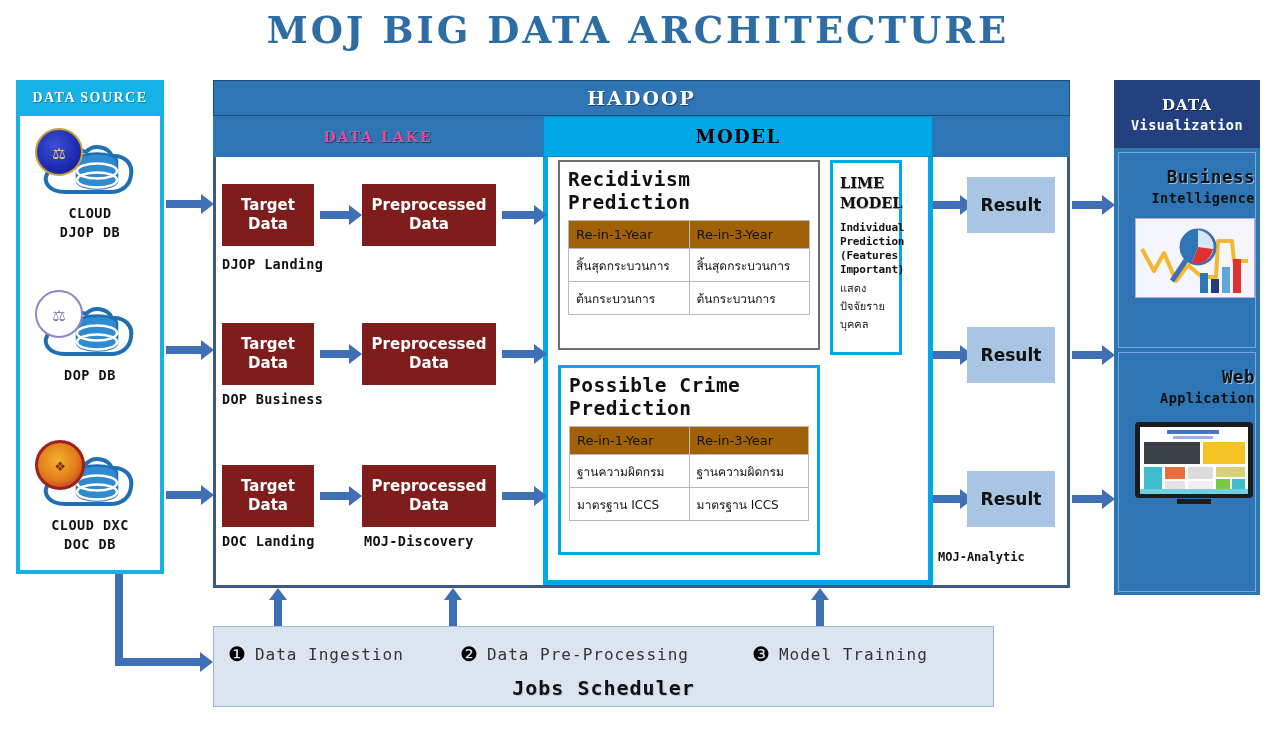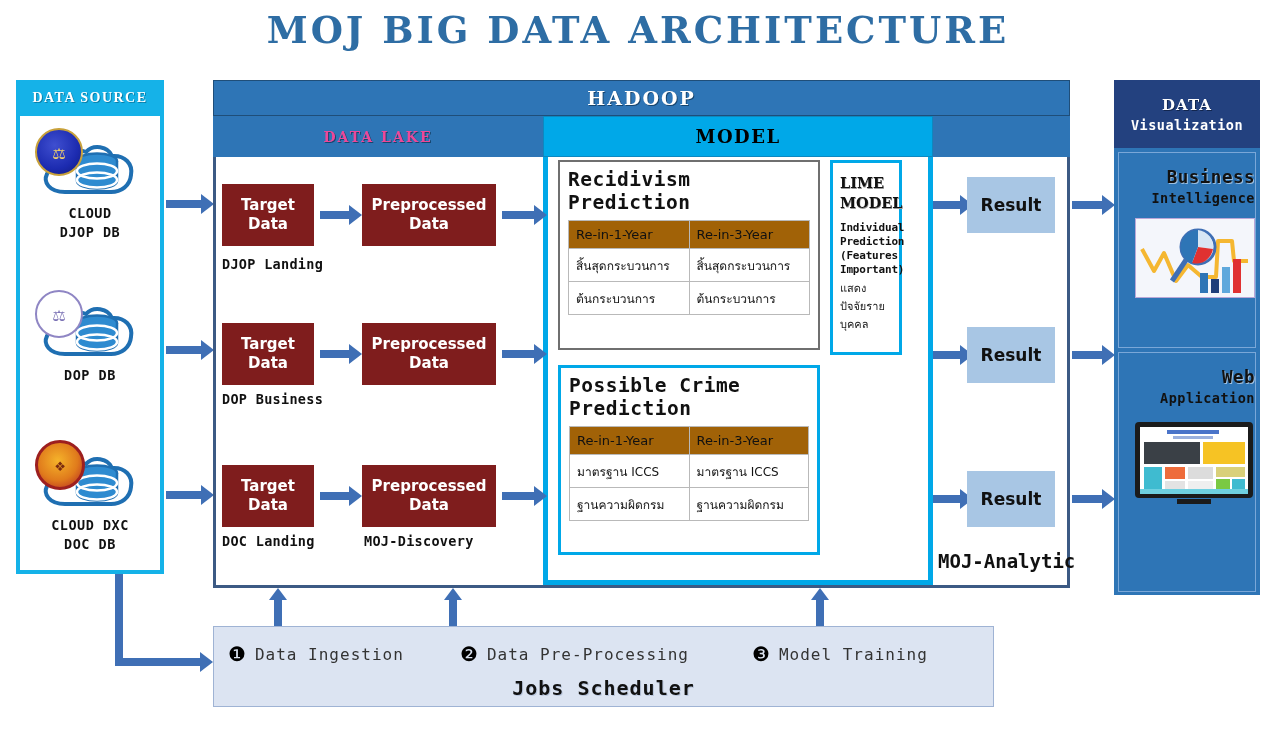--- a/index.html
+++ b/index.html
@@ -96,21 +96,21 @@
   .lime-s{font-size:11px;font-weight:700;color:#111;line-height:14px;margin-top:8px;
           letter-spacing:-.2px;}
   .lime-th{font-size:11px;color:#222;margin-top:2px;
            font-family:"DejaVu Sans","Liberation Sans",sans-serif;}
 
   
   .result{position:absolute;width:88px;height:56px;background:#A8C6E4;
           display:flex;align-items:center;justify-content:center;
           font-family:"DejaVu Sans","Liberation Sans",sans-serif;
           font-weight:700;font-size:17px;color:#111;}
-  #moj-analytic{position:absolute;left:938px;top:550px;font-size:19px;
+  #moj-analytic{position:absolute;left:938px;top:550px;font-size:12px;
                 font-weight:700;color:#111;}
 
   
   #vis-panel{left:1114px;top:80px;width:146px;height:515px;background:#2E75B6;}
   #vis-header{left:1114px;top:80px;width:146px;height:68px;background:#23417F;
               display:flex;flex-direction:column;align-items:center;justify-content:center;}
   #vis-header .h1{color:#fff;font-size:15px;font-weight:700;letter-spacing:1px;
                   font-family:"DejaVu Serif","Liberation Serif",serif;
                   text-shadow:1px 1px 0 #12264f;}
   #vis-header .h2{color:#fff;font-size:13.5px;font-weight:700;margin-top:3px;letter-spacing:.5px;}
@@ -305,26 +305,26 @@
   <div class="pred-title">
     <span>Possible Crime</span><br><span>Prediction</span>
   </div>
   <table class="pt">
     <tbody>
         <tr>
       <th>Re-in-1-Year</th>
       <th>Re-in-3-Year</th>
     </tr>
     <tr>
+      <td>ฐานความผิดกรม</td>
+      <td>ฐานความผิดกรม</td>
+    </tr>
+    <tr>
       <td>มาตรฐาน ICCS</td>
       <td>มาตรฐาน ICCS</td>
-    </tr>
-    <tr>
-      <td>ฐานความผิดกรม</td>
-      <td>ฐานความผิดกรม</td>
     </tr>
   </tbody>
     </table>
 </div>
 
 <div id="lime">
   <div class="lime-t">
     <span>LIME</span><br><span>MODEL</span>
   </div>
   <div class="lime-s">

